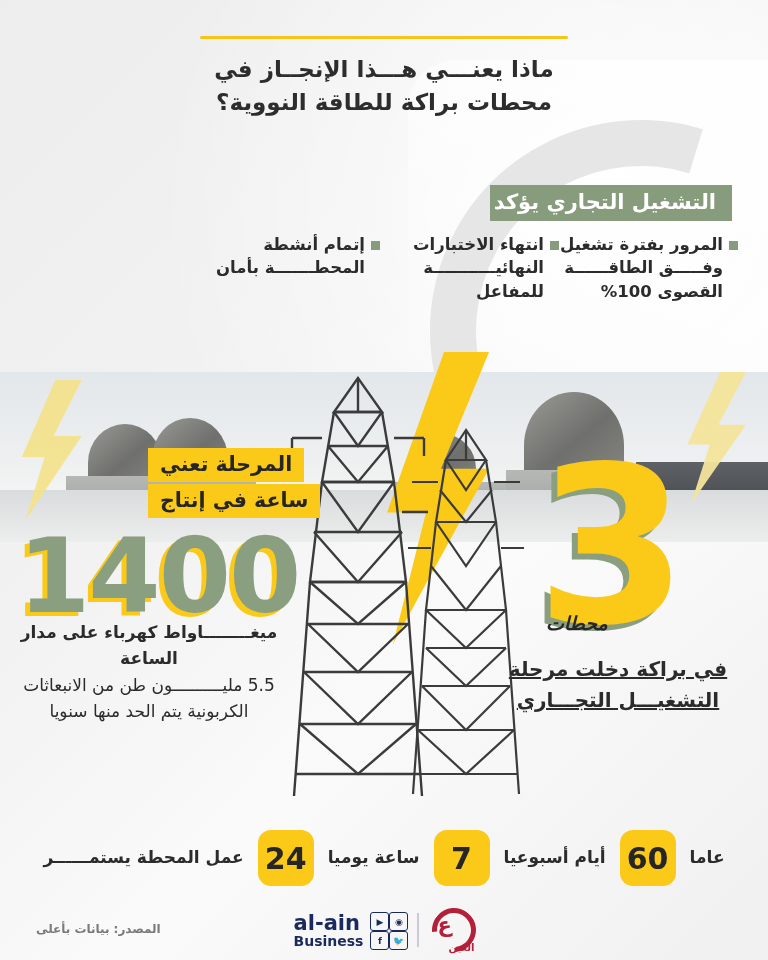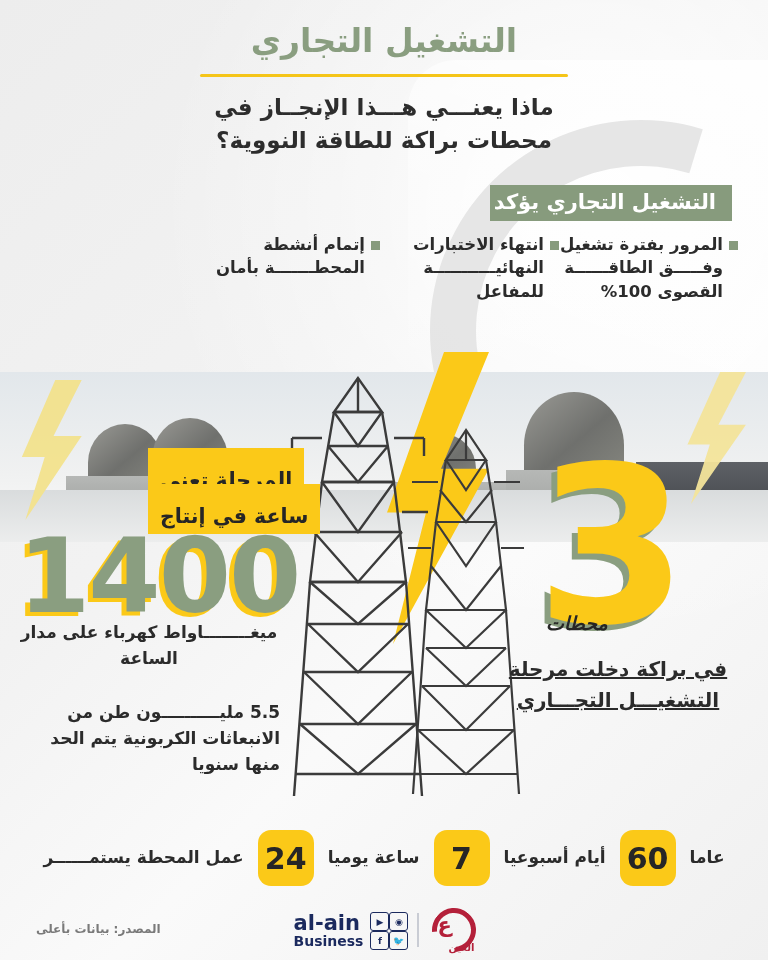--- a/index.html
+++ b/index.html
@@ -82,37 +82,37 @@
 
   
   .bolt{position:absolute;clip-path:polygon(56% 0,18% 55%,44% 55%,22% 100%,86% 40%,54% 40%,86% 0);}
 
   
   .tower svg{display:block;}
 
   
   .tagbox{
     position:absolute;z-index:7;background:#fbc918;color:#262626;
-    font-size:20.5px;font-weight:bold;padding:20px 12px 6px 12px;white-space:nowrap;
+    font-size:20.5px;font-weight:bold;padding:4px 12px 6px 12px;white-space:nowrap;
   }
 
   
   .big1400{
     position:absolute;left:18px;top:524px;z-index:7;
     font-size:104px;font-weight:bold;color:#8a9e80;letter-spacing:-2px;
     line-height:1;text-shadow:-5px 4px 0 #fbc918;
     direction:ltr;
   }
   .cap1400{
     position:absolute;left:18px;top:620px;width:262px;z-index:7;text-align:center;
     font-size:17px;font-weight:bold;color:#2b2b2b;line-height:1.5;
   }
   .tons{
-    position:absolute;left:18px;top:700px;width:262px;z-index:7;text-align:right;
-    font-size:17px;font-weight:bold;color:#2b2b2b;line-height:1.52;
+    position:absolute;left:18px;top:673px;width:262px;z-index:7;text-align:center;
+    font-size:17px;font-weight:normal;color:#2b2b2b;line-height:1.52;
   }
 
   .big3{
     position:absolute;left:536px;top:438px;z-index:5;
     font-size:218px;font-weight:bold;color:#fbc918;line-height:1;
     text-shadow:-6px 6px 0 #8a9e80;direction:ltr;
   }
   .mahattat{
     position:absolute;left:546px;top:612px;z-index:8;
     font-size:19px;font-weight:bold;color:#262626;font-style:italic;
@@ -165,21 +165,20 @@
 </style>
 </head>
 <body>
 
 <div id="stage">
 
   <div class="wm-soft"></div>
   <div class="watermark"></div>
 
   <div class="head">
-    <div class="title">التشغيل التجاري</div>
     <div class="divider"></div>
     <div class="subtitle">ماذا يعنـــي هـــذا الإنجــاز في محطات براكة للطاقة النووية؟</div>
   </div>
 
   <div class="band-wrap">
     <div class="band">التشغيل التجاري يؤكد</div>
     <div class="bullets">
       <div class="bullet">
         <span class="sq"></span>
         <span class="btxt">المرور بفترة تشغيل وفـــــق الطاقــــــة القصوى 100%</span>

